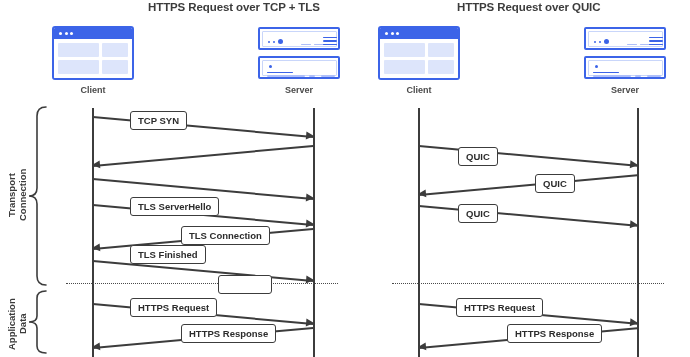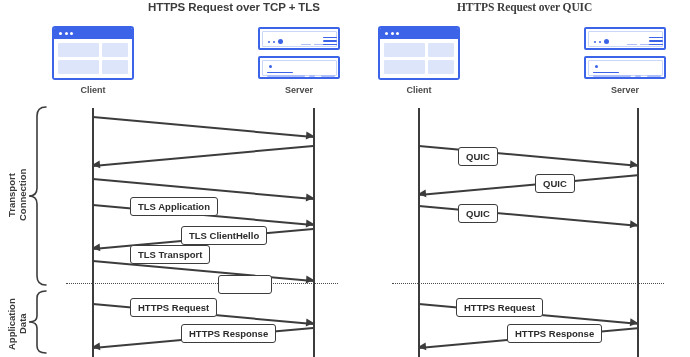--- a/index.html
+++ b/index.html
@@ -3,21 +3,21 @@
 <meta charset="utf-8">
 <style>
   html,body{margin:0;padding:0;background:#ffffff;}
   body{width:690px;height:357px;position:relative;overflow:hidden;
        font-family:"Liberation Sans",sans-serif;color:#3b3b3b;}
   .stage{position:absolute;inset:0;width:690px;height:357px;}
 
   .panel-title{position:absolute;font-size:11.5px;font-weight:700;color:#3c3c3c;
     white-space:nowrap;letter-spacing:-0.1px;}
   #title-left{left:104px;top:1px;padding-left:44px;}
-  #title-right{left:457px;top:1px;font-family:Liberation Serif, serif;}
+  #title-right{left:457px;top:1px;}
 
   .actor-label{position:absolute;font-size:9px;font-weight:700;color:#4a4a4a;
     white-space:nowrap;text-align:center;}
 
   
   .browser{position:absolute;width:82px;height:54px;border:2.5px solid #3c64e8;
     border-radius:3px;background:#ffffff;box-sizing:border-box;overflow:hidden;}
   .browser .bar{height:11px;background:#3c64e8;display:flex;align-items:center;gap:2.5px;
     padding-left:5px;box-sizing:border-box;}
   .browser .bar i{width:3px;height:3px;border-radius:50%;background:#ffffff;display:block;}
@@ -171,48 +171,49 @@
   <div class="group-label" style="left:6px;top:293px;height:62px;">Application
 Data</div>
 
   <div class="divider" style="left:66px;top:283px;width:272px;"></div>
   <div class="divider" style="left:392px;top:283px;width:272px;"></div>
 
   <div class="arrow right" style="left:93px;top:116px;width:221px;transform:rotate(5.2deg);">
     <div class="shaft"></div>
     <div class="head"></div>
   </div>
+  <div class="chip" style="left:130px;top:111px;">TCP SYN</div>
 
   <div class="arrow left" style="left:93px;top:165px;width:221px;transform:rotate(-5.2deg);">
     <div class="shaft"></div>
     <div class="head"></div>
   </div>
 
   <div class="arrow right" style="left:93px;top:178px;width:221px;transform:rotate(5.2deg);">
     <div class="shaft"></div>
     <div class="head"></div>
   </div>
 
   <div class="arrow right" style="left:93px;top:204px;width:221px;transform:rotate(5.2deg);">
     <div class="shaft"></div>
     <div class="head"></div>
   </div>
-  <div class="chip" style="left:130px;top:197px;">TLS Application</div>
+  <div class="chip" style="left:130px;top:197px;">TLS ServerHello</div>
 
   <div class="arrow left" style="left:93px;top:248px;width:221px;transform:rotate(-5.2deg);">
     <div class="shaft"></div>
     <div class="head"></div>
   </div>
-  <div class="chip" style="left:181px;top:226px;">TLS ClientHello</div>
+  <div class="chip" style="left:181px;top:226px;">TLS Connection</div>
 
   <div class="arrow right" style="left:93px;top:260px;width:221px;transform:rotate(5.2deg);">
     <div class="shaft"></div>
     <div class="head"></div>
   </div>
-  <div class="chip" style="left:130px;top:245px;">TLS Transport</div>
+  <div class="chip" style="left:130px;top:245px;">TLS Finished</div>
 
   <div class="chip empty" style="left:218px;top:275px;"></div>
 
   <div class="arrow right" style="left:93px;top:303px;width:221px;transform:rotate(5.2deg);">
     <div class="shaft"></div>
     <div class="head"></div>
   </div>
   <div class="chip" style="left:130px;top:298px;">HTTPS Request</div>
 
   <div class="arrow left" style="left:93px;top:347px;width:221px;transform:rotate(-5.2deg);">

